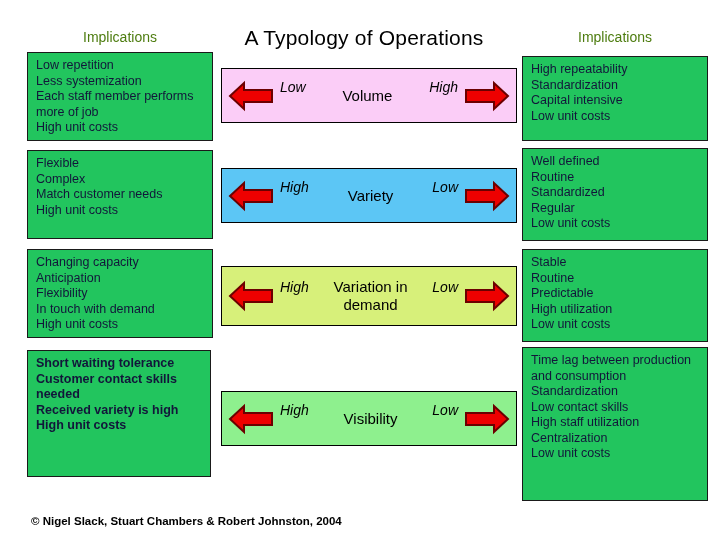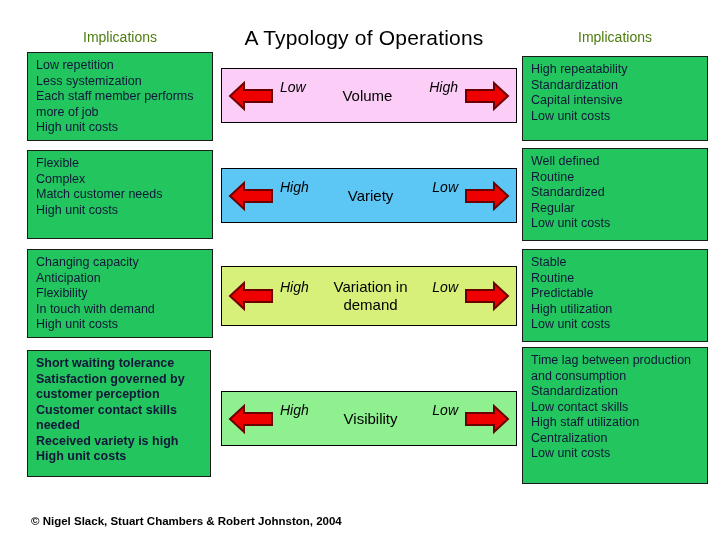--- a/index.html
+++ b/index.html
@@ -57,21 +57,21 @@
   }
 
   #impl-left-0  { left: 27px; top: 52px;  width: 186px; height: 89px; }
   #impl-left-1  { left: 27px; top: 150px; width: 186px; height: 89px; }
   #impl-left-2  { left: 27px; top: 249px; width: 186px; height: 89px; }
   #impl-left-3  { left: 27px; top: 350px; width: 184px; height: 127px; font-weight: bold; }
 
   #impl-right-0 { left: 522px; top: 56px;  width: 186px; height: 85px; }
   #impl-right-1 { left: 522px; top: 148px; width: 186px; height: 93px; }
   #impl-right-2 { left: 522px; top: 249px; width: 186px; height: 93px; }
-  #impl-right-3 { left: 522px; top: 347px; width: 186px; height: 137px; }
+  #impl-right-3 { left: 522px; top: 347px; width: 186px; height: 154px; }
 
   
   .dim-bar {
     position: absolute;
     border: 1px solid #000000;
     box-sizing: border-box;
     display: flex;
     align-items: center;
     justify-content: space-between;
     padding: 0 6px;
@@ -147,21 +147,20 @@
 <div class="impl-box" id="impl-left-2">
   <div class="impl-line">Changing capacity</div>
   <div class="impl-line">Anticipation</div>
   <div class="impl-line">Flexibility</div>
   <div class="impl-line">In touch with demand</div>
   <div class="impl-line">High unit costs</div>
 </div>
 
 <div class="impl-box" id="impl-left-3">
   <div class="impl-line">Short waiting tolerance</div>
-  <div class="impl-line">Satisfaction governed by customer perception</div>
   <div class="impl-line">Customer contact skills needed</div>
   <div class="impl-line">Received variety is high</div>
   <div class="impl-line">High unit costs</div>
 </div>
 
 <div class="impl-box" id="impl-right-0">
   <div class="impl-line">High repeatability</div>
   <div class="impl-line">Standardization</div>
   <div class="impl-line">Capital intensive</div>
   <div class="impl-line">Low unit costs</div>

